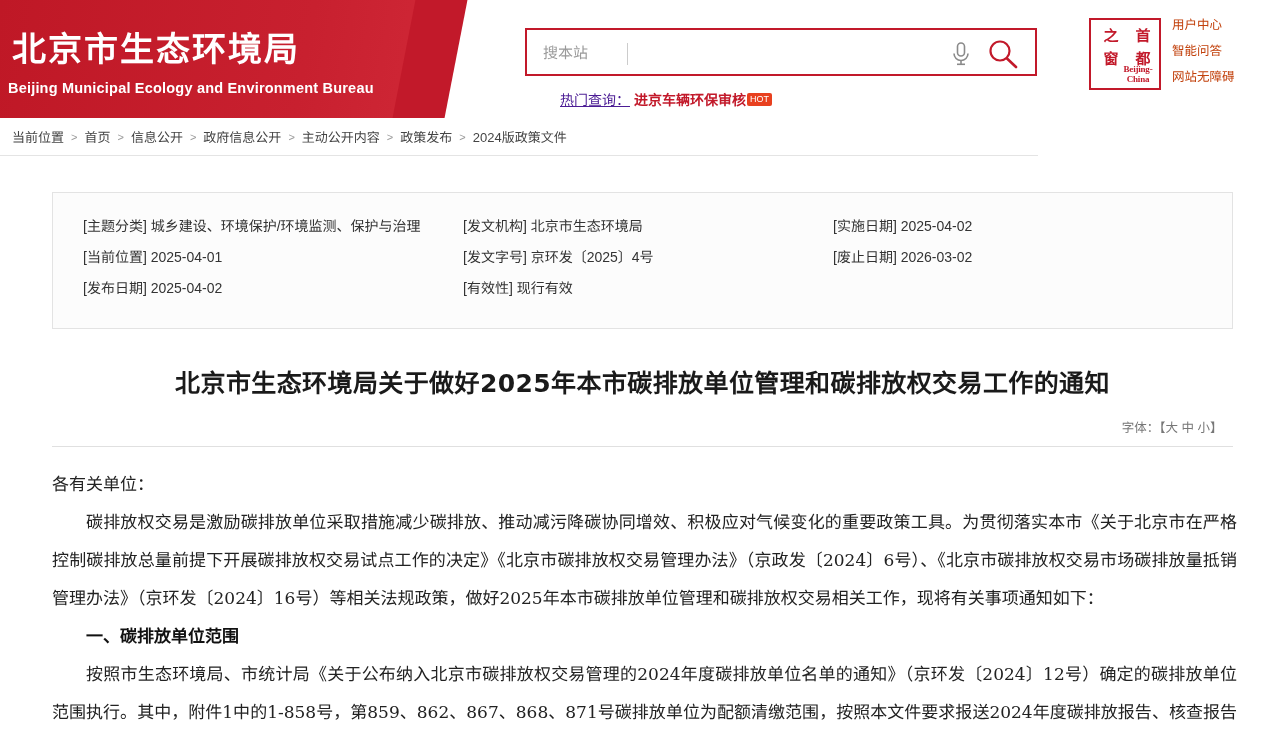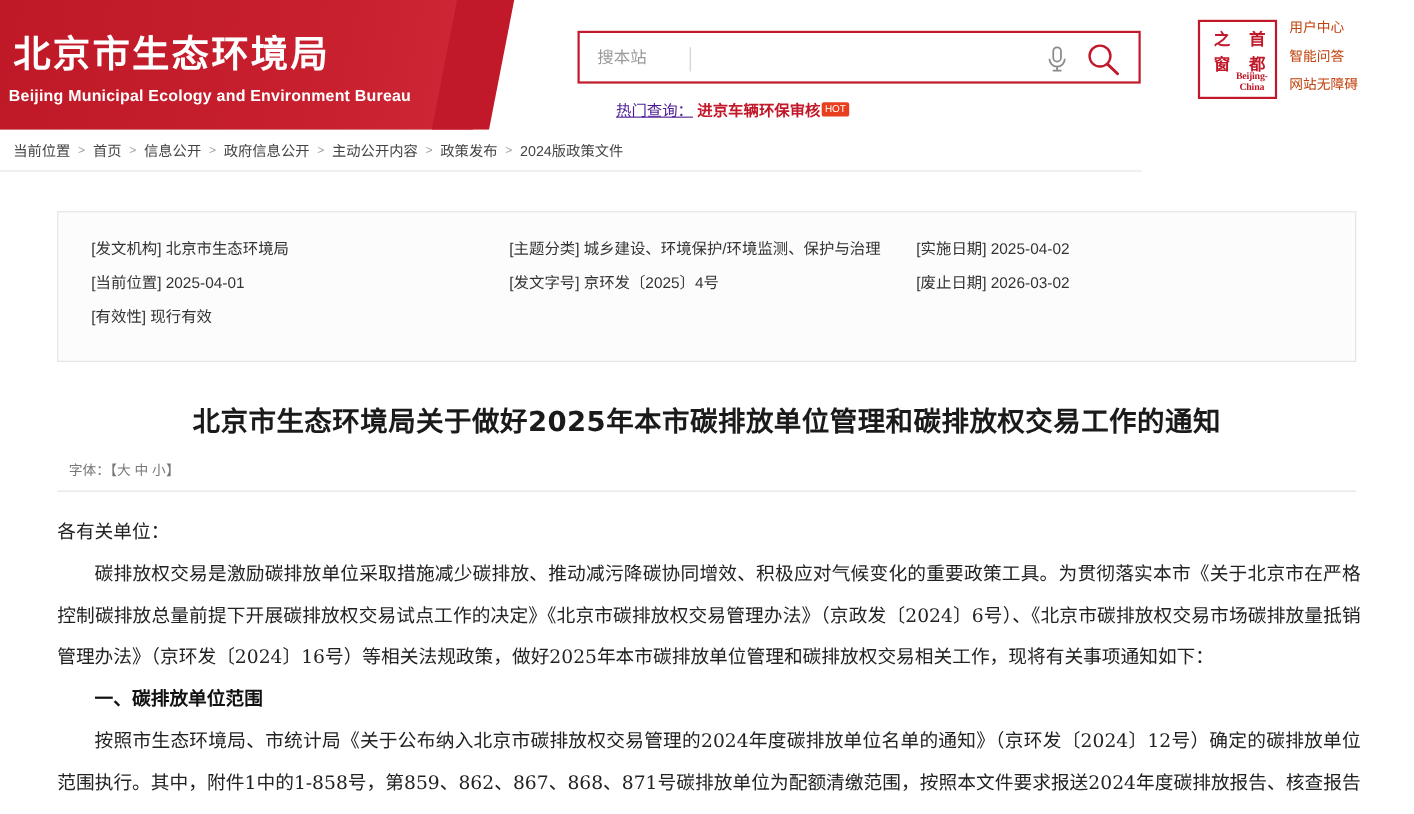--- a/index.html
+++ b/index.html
@@ -208,21 +208,21 @@
     text-align: center;
     font-size: 25px;
     font-weight: bold;
     color: #1a1a1a;
     font-family: "DejaVu Sans", "Liberation Sans", sans-serif;
     letter-spacing: 0.4px;
   }
   .fontsize-row {
     width: 1160px;
     margin: 18px auto 0 auto;
-    text-align: left;
+    text-align: right;
     font-size: 12.5px;
     color: #777;
   }
   .fontsize-row .fs-opt { color: #777; cursor: pointer; }
   .rule {
     width: 1181px;
     margin: 10px auto 0 auto;
     height: 1px;
     background: #e0e0e0;
   }
@@ -312,45 +312,49 @@
   <span class="crumb-sep">&gt;</span>
   <a href="#">政策发布</a>
   <span class="crumb-sep">&gt;</span>
   <a href="#">2024版政策文件</a>
 </div>
 
 <div class="content">
 
   <div class="meta-box">
     <div>
+      <span class="meta-key">[主题分类]</span>
+      <span class="meta-val">城乡建设、环境保护/环境监测、保护与治理</span>
+    </div>
+    <div>
       <span class="meta-key">[发文机构]</span>
       <span class="meta-val">北京市生态环境局</span>
     </div>
     <div>
-      <span class="meta-key">[主题分类]</span>
-      <span class="meta-val">城乡建设、环境保护/环境监测、保护与治理</span>
-    </div>
-    <div>
       <span class="meta-key">[实施日期]</span>
       <span class="meta-val">2025-04-02</span>
     </div>
 
     <div>
       <span class="meta-key">[当前位置]</span>
       <span class="meta-val">2025-04-01</span>
     </div>
     <div>
       <span class="meta-key">[发文字号]</span>
       <span class="meta-val">京环发〔2025〕4号</span>
     </div>
     <div>
       <span class="meta-key">[废止日期]</span>
       <span class="meta-val">2026-03-02</span>
     </div>
 
+    <div>
+      <span class="meta-key">[发布日期]</span>
+      <span class="meta-val">2025-04-02</span>
+    </div>
     <div>
       <span class="meta-key">[有效性]</span>
       <span class="meta-val">现行有效</span>
     </div>
     <div></div>
   </div>
 
   <div class="doc-title">北京市生态环境局关于做好2025年本市碳排放单位管理和碳排放权交易工作的通知</div>
 
   <div class="fontsize-row">

